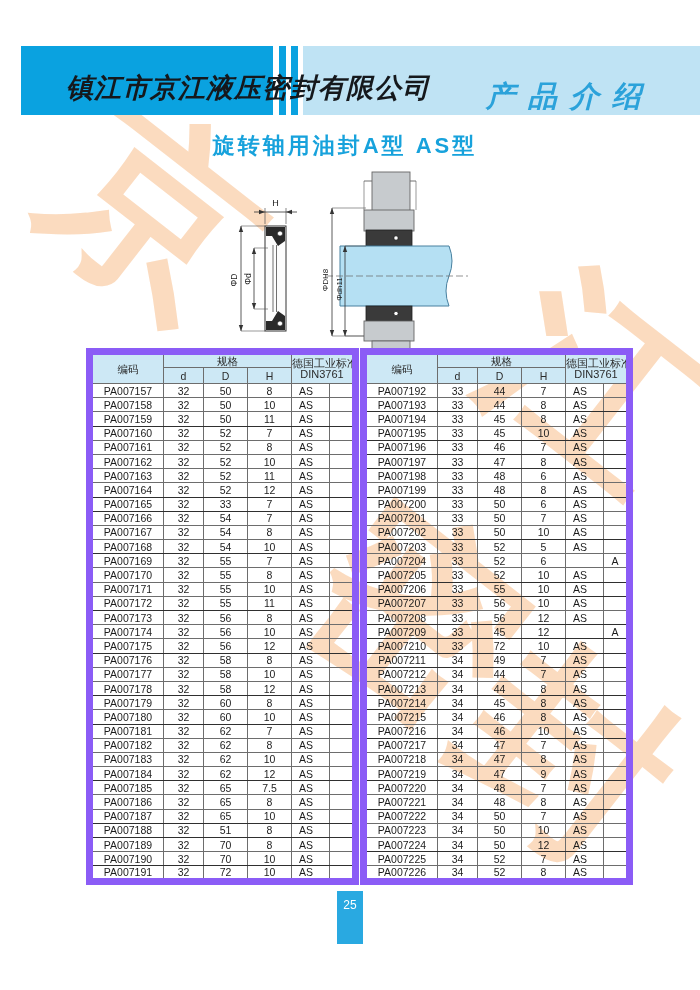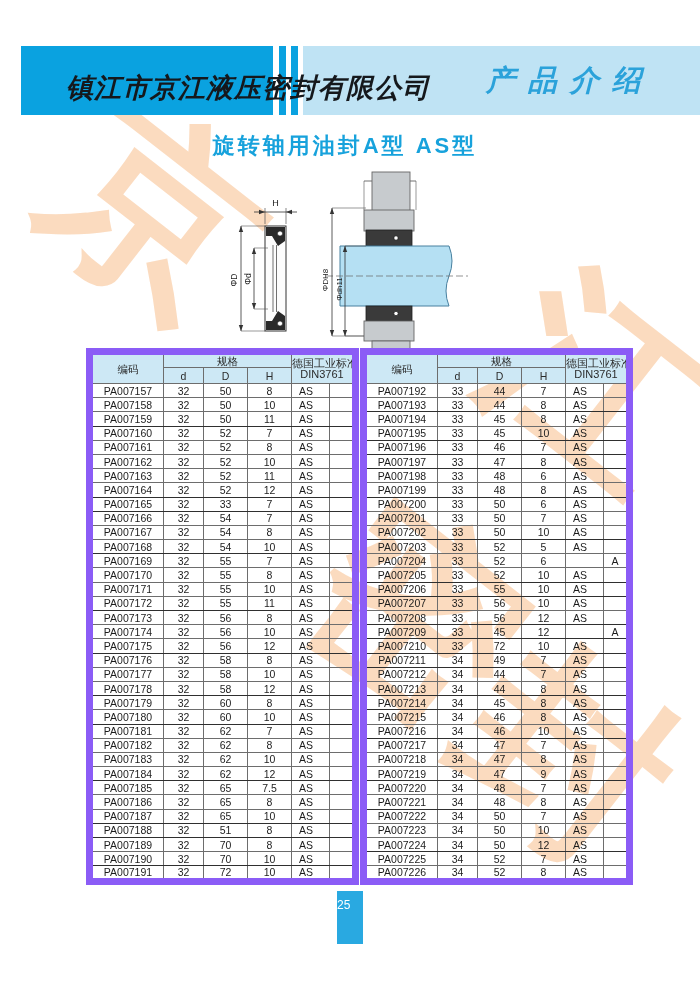--- a/index.html
+++ b/index.html
@@ -19,21 +19,21 @@
 
   
   .band-dark  { left:21px; top:46px; width:252px; height:69px; background:#0aa2e0; }
   .stripe     { top:46px; width:7px; height:69px; background:#0aa2e0; }
   .stripe-1   { left:279px; }
   .stripe-2   { left:291px; }
   .band-light { left:303px; top:46px; width:397px; height:69px; background:#bfe3f4; }
   .company    { left:66px; top:46px; width:330px; height:69px; line-height:69px;
                 font-family:"Liberation Serif", serif; font-style:italic; font-weight:bold;
                 font-size:27px; color:#15181c; letter-spacing:1px; white-space:nowrap; z-index:3;margin-top:8px; }
-  .section    { left:455px; top:46px; width:230px; height:89px; line-height:69px; text-align:center;
+  .section    { left:455px; top:62px; width:230px; height:89px; line-height:69px; text-align:center;
                 font-family:"Liberation Serif", serif; font-style:italic; font-weight:bold;
                 font-size:29px; color:#2ba2da; letter-spacing:13px; white-space:nowrap; z-index:3; }
 
   
   .page-title { left:0; top:131px; width:690px; text-align:center; font-weight:bold;
                 font-size:22px; color:#17a2dc; letter-spacing:3px; }
 
   
   .diagram { left:128px; top:168px; width:345px; height:184px; }
 
@@ -52,21 +52,21 @@
                height:14.2px; line-height:12px; padding:0; font-weight:normal;
                background:transparent; overflow:hidden; white-space:nowrap; }
   table.spec { border:7px solid #8b5cf6; }
   table.spec thead th { background:#cde8f5; color:#2b2b2b; height:16px; }
   table.spec thead .din-th { font-size:11px; line-height:11px; }
   table.spec td.as-col { text-align:left; padding-left:7px; }
   table.spec tr.group-end td { border-bottom:1.6px solid #2f2f2f; }
 
   
   .page-num-box { left:337px; top:891px; width:26px; height:53px; background:#29a9e1;
-                  color:#ffffff; font-size:12px; text-align:left; padding-top:7px; }
+                  color:#ffffff; font-size:12px; text-align:center; padding-top:7px; }
 
   svg text { font-family:"Liberation Sans", sans-serif; fill:#222; }
 </style>
 </head>
 <body>
 
 <div id="page">
 
   <span class="wm wm-0">京</span>
   <span class="wm wm-1">江</span>

